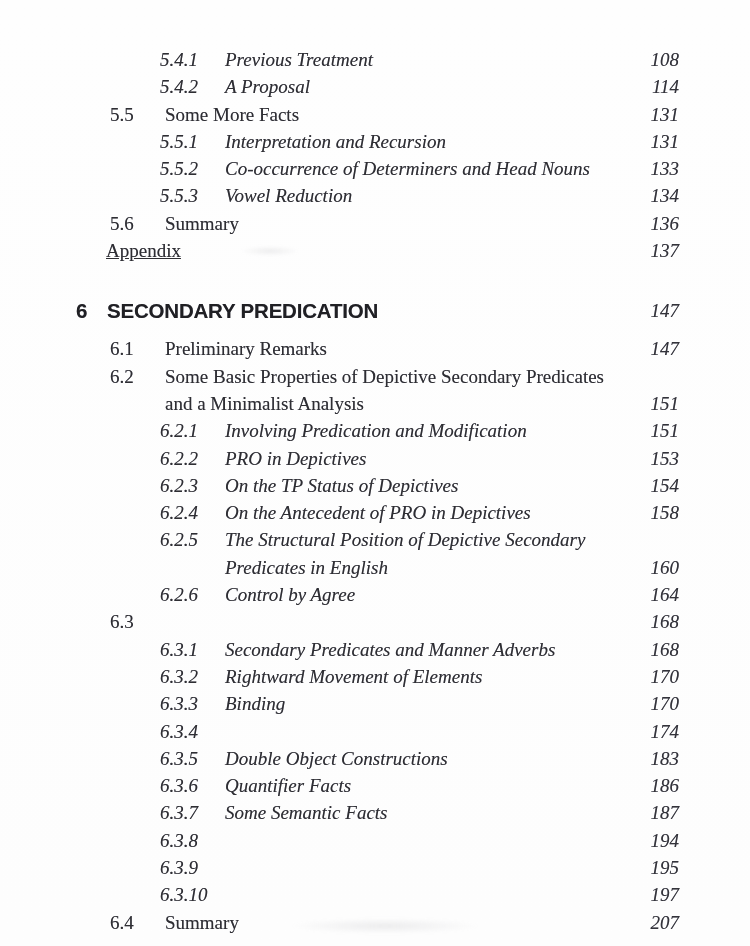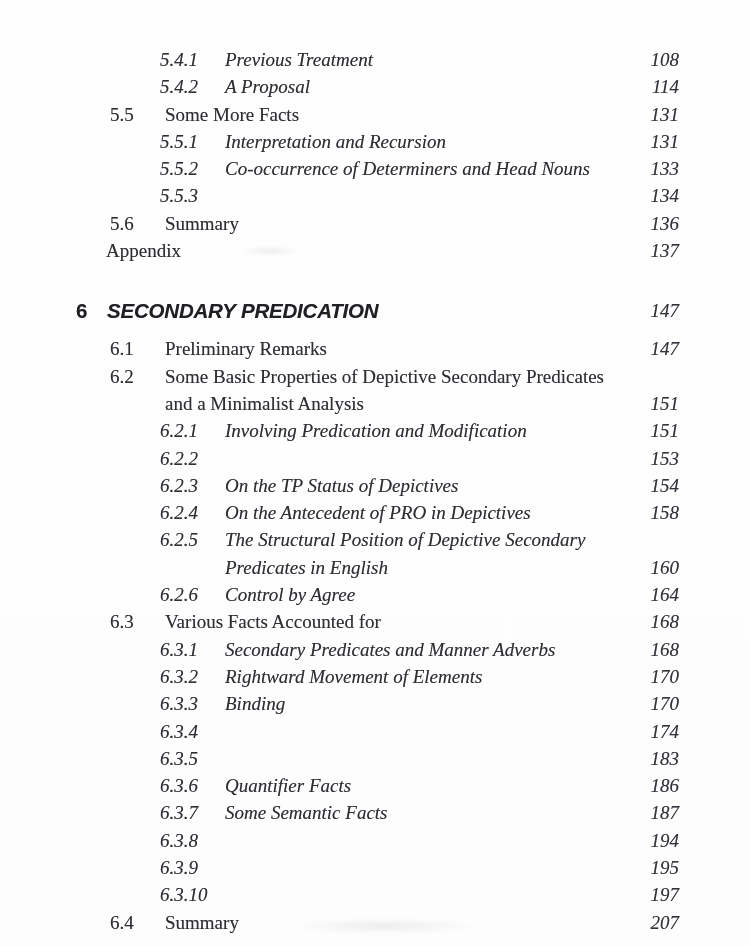--- a/index.html
+++ b/index.html
@@ -41,29 +41,29 @@
   }
   .row-chapter .num,
   .row-chapter .title{
     font-family:"Liberation Sans", sans-serif;
     font-weight:bold;
     font-size:20.5px;
     letter-spacing:-0.2px;
     color:#202024;
   }
   .row-chapter .num{left:64px;}
-  .row-chapter .title{left:95px;font-style:italic;}
+  .row-chapter .title{left:95px;}
   
   .row-section .num{left:98px;}
   .row-section .title{left:153px;}
   
   .row-subsection .num{left:148px;font-style:italic;}
   .row-subsection .title{left:213px;font-style:italic;}
   
-  .row-appendix .title{left:94px;}
+  .row-appendix .title{left:94px;text-decoration:underline;}
   
   .scan-smudge{
     position:absolute;
     pointer-events:none;
     background:radial-gradient(ellipse at center, rgba(170,170,175,0.20) 0%, rgba(170,170,175,0) 70%);
     filter:blur(1.5px);
   }
   .smudge-top{left:240px;top:246px;width:60px;height:10px;}
   .smudge-bottom{left:290px;top:918px;width:190px;height:16px;}
 </style>
@@ -93,20 +93,21 @@
         <span class="title">Interpretation and Recursion</span>
         <span class="page-num">131</span>
       </div>
       <div class="toc-row row-subsection">
         <span class="num">5.5.2</span>
         <span class="title">Co-occurrence of Determiners and Head Nouns</span>
         <span class="page-num">133</span>
       </div>
       <div class="toc-row row-subsection">
         <span class="num">5.5.3</span>
+        <span class="title">Vowel Reduction</span>
         <span class="page-num">134</span>
       </div>
       <div class="toc-row row-section">
         <span class="num">5.6</span>
         <span class="title">Summary</span>
         <span class="page-num">136</span>
       </div>
       <div class="toc-row row-appendix">
         <span class="title">Appendix</span>
         <span class="page-num">137</span>
@@ -129,20 +130,21 @@
         <span class="title">and a Minimalist Analysis</span>
         <span class="page-num">151</span>
       </div>
       <div class="toc-row row-subsection">
         <span class="num">6.2.1</span>
         <span class="title">Involving Predication and Modification</span>
         <span class="page-num">151</span>
       </div>
       <div class="toc-row row-subsection">
         <span class="num">6.2.2</span>
+        <span class="title">PRO in Depictives</span>
         <span class="page-num">153</span>
       </div>
       <div class="toc-row row-subsection">
         <span class="num">6.2.3</span>
         <span class="title">On the TP Status of Depictives</span>
         <span class="page-num">154</span>
       </div>
       <div class="toc-row row-subsection">
         <span class="num">6.2.4</span>
         <span class="title">On the Antecedent of PRO in Depictives</span>
@@ -156,21 +158,20 @@
         <span class="title">Predicates in English</span>
         <span class="page-num">160</span>
       </div>
       <div class="toc-row row-subsection">
         <span class="num">6.2.6</span>
         <span class="title">Control by Agree</span>
         <span class="page-num">164</span>
       </div>
       <div class="toc-row row-section">
         <span class="num">6.3</span>
-        <span class="title">Various Facts Accounted for</span>
         <span class="page-num">168</span>
       </div>
       <div class="toc-row row-subsection">
         <span class="num">6.3.1</span>
         <span class="title">Secondary Predicates and Manner Adverbs</span>
         <span class="page-num">168</span>
       </div>
       <div class="toc-row row-subsection">
         <span class="num">6.3.2</span>
         <span class="title">Rightward Movement of Elements</span>
@@ -180,20 +181,21 @@
         <span class="num">6.3.3</span>
         <span class="title">Binding</span>
         <span class="page-num">170</span>
       </div>
       <div class="toc-row row-subsection">
         <span class="num">6.3.4</span>
         <span class="page-num">174</span>
       </div>
       <div class="toc-row row-subsection">
         <span class="num">6.3.5</span>
+        <span class="title">Double Object Constructions</span>
         <span class="page-num">183</span>
       </div>
       <div class="toc-row row-subsection">
         <span class="num">6.3.6</span>
         <span class="title">Quantifier Facts</span>
         <span class="page-num">186</span>
       </div>
       <div class="toc-row row-subsection">
         <span class="num">6.3.7</span>
         <span class="title">Some Semantic Facts</span>

